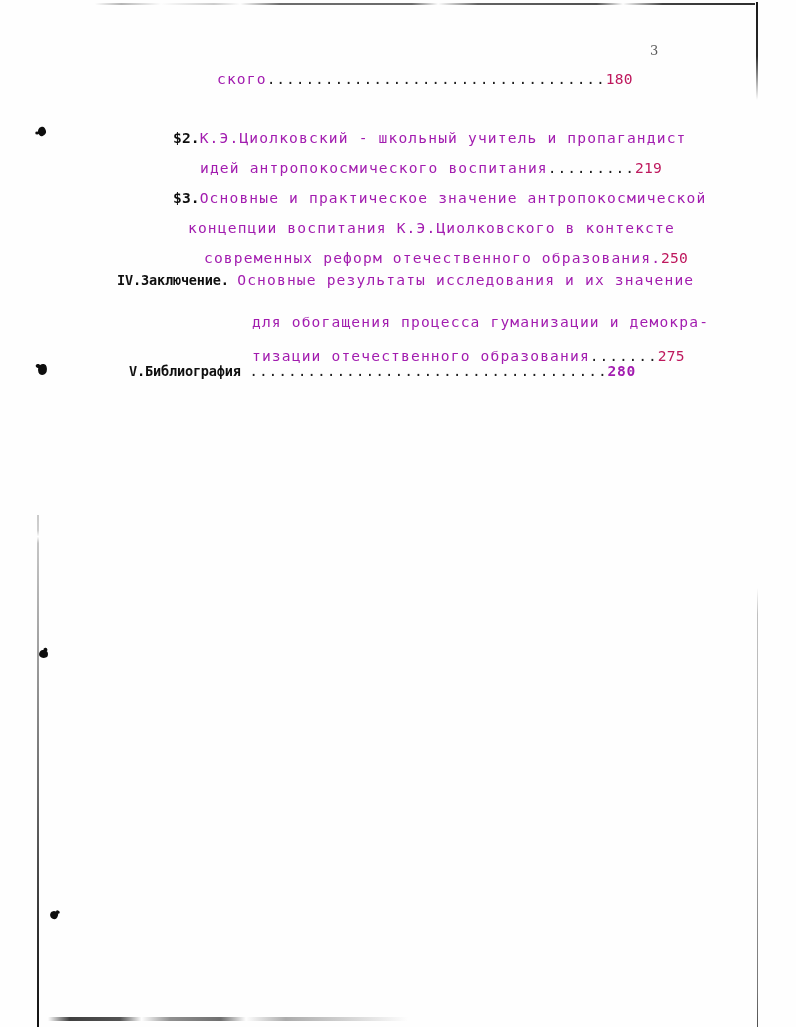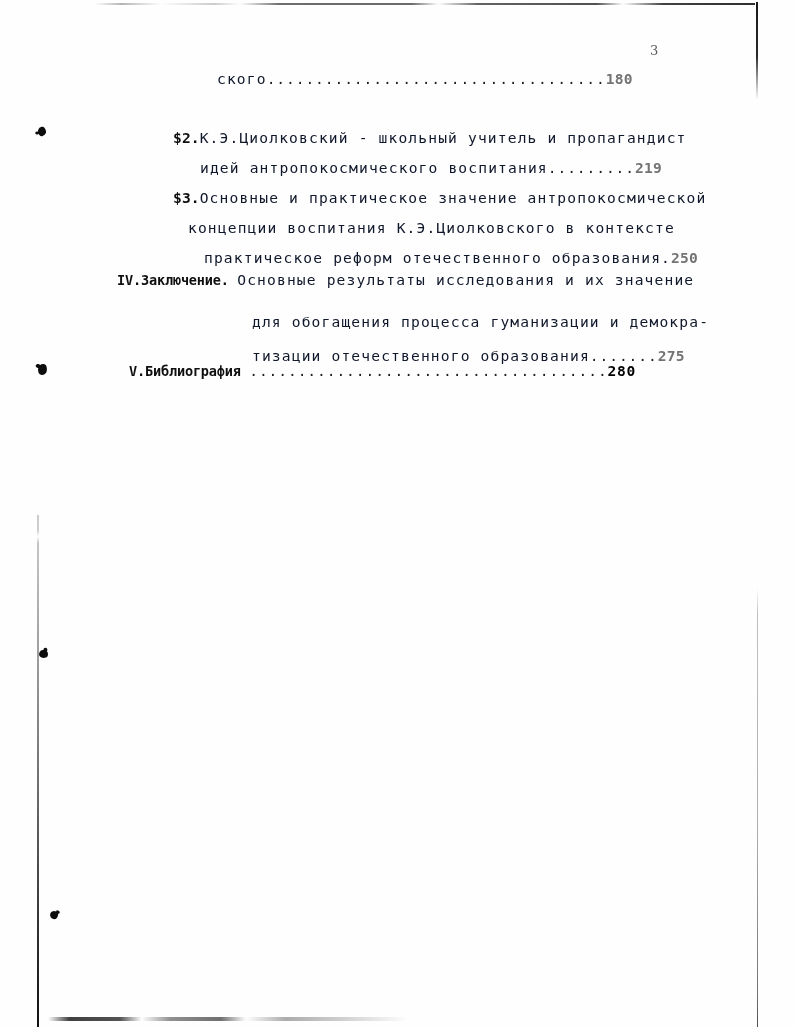--- a/index.html
+++ b/index.html
@@ -172,34 +172,34 @@
   }
   .toc-line .label-condensed {
     font-weight: bold;
     color: #0f0f0f;
     letter-spacing: -0.2px;
     display: inline-block;
     transform: scaleX(0.93);
     transform-origin: left center;
   }
   .toc-line .text {
-    color: #0f172a;
+    color: #a21caf;
   }
   .toc-line .leader {
     color: #1f1f1f;
     letter-spacing: 0.9px;
   }
   .toc-line .pagenum {
-    font-weight: bold;
-    color: #737373;
+    font-weight: normal;
+    color: #be185d;
     letter-spacing: 0.2px;
   }
   .toc-line .pagenum-light {
     font-weight: bold;
-    color: #000000;
+    color: #a21caf;
     letter-spacing: 0.6px;
   }
 
   
   #line-skogo        { left: 217px; top: 71px; }
   #line-s2-a         { left: 173px; top: 130px; }
   #line-s2-b         { left: 200px; top: 160px; }
   #line-s3-a         { left: 173px; top: 190px; }
   #line-s3-b         { left: 188px; top: 220px; }
   #line-s3-c         { left: 204px; top: 250px; }
@@ -235,21 +235,21 @@
     <div class="toc-line" id="line-skogo"><span class="text spaced">ского</span><span class="leader">...................................</span><span class="pagenum">180</span></div>
 
     <div class="toc-line" id="line-s2-a"><span class="label">$2.</span><span class="text spaced">К.Э.Циолковский - школьный учитель и пропагандист</span></div>
 
     <div class="toc-line" id="line-s2-b"><span class="text spaced">идей антропокосмического воспитания</span><span class="leader">.........</span><span class="pagenum">219</span></div>
 
     <div class="toc-line" id="line-s3-a"><span class="label">$3.</span><span class="text spaced">Основные и практическое значение антропокосмической</span></div>
 
     <div class="toc-line" id="line-s3-b"><span class="text spaced">концепции воспитания К.Э.Циолковского в контексте</span></div>
 
-    <div class="toc-line" id="line-s3-c"><span class="text spaced">практическое реформ отечественного образования.</span><span class="pagenum">250</span></div>
+    <div class="toc-line" id="line-s3-c"><span class="text spaced">современных реформ отечественного образования.</span><span class="pagenum">250</span></div>
 
     <div class="toc-line" id="line-concl-a"><span class="label-condensed">IV.Заключение.</span><span class="text spaced">Основные результаты исследования и их значение</span></div>
 
     <div class="toc-line" id="line-concl-b"><span class="text spaced">для обогащения процесса гуманизации и демокра-</span></div>
 
     <div class="toc-line" id="line-concl-c"><span class="text spaced">тизации отечественного образования</span><span class="leader">.......</span><span class="pagenum">275</span></div>
 
     <div class="toc-line" id="line-biblio"><span class="label-condensed">V.Библиография</span><span class="leader">.....................................</span><span class="pagenum-light">280</span></div>
 
   </div>

